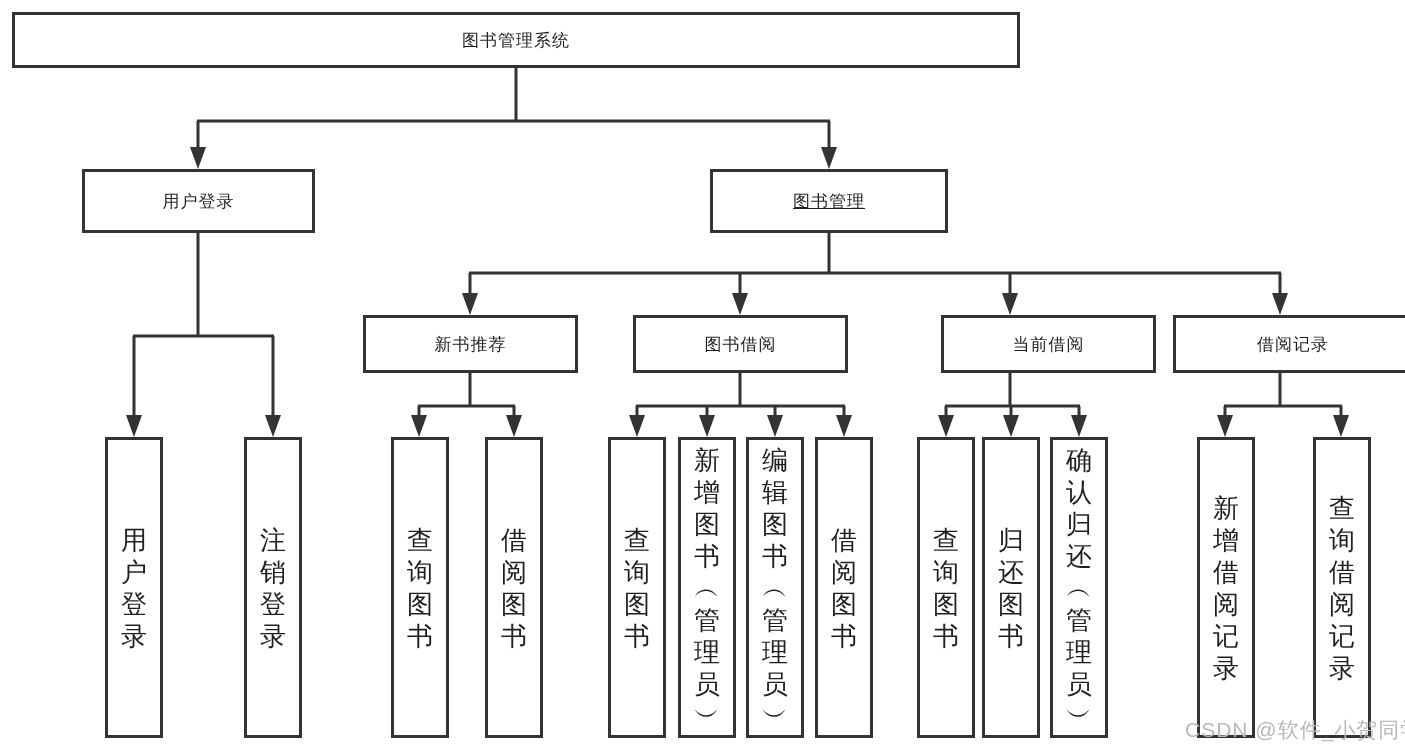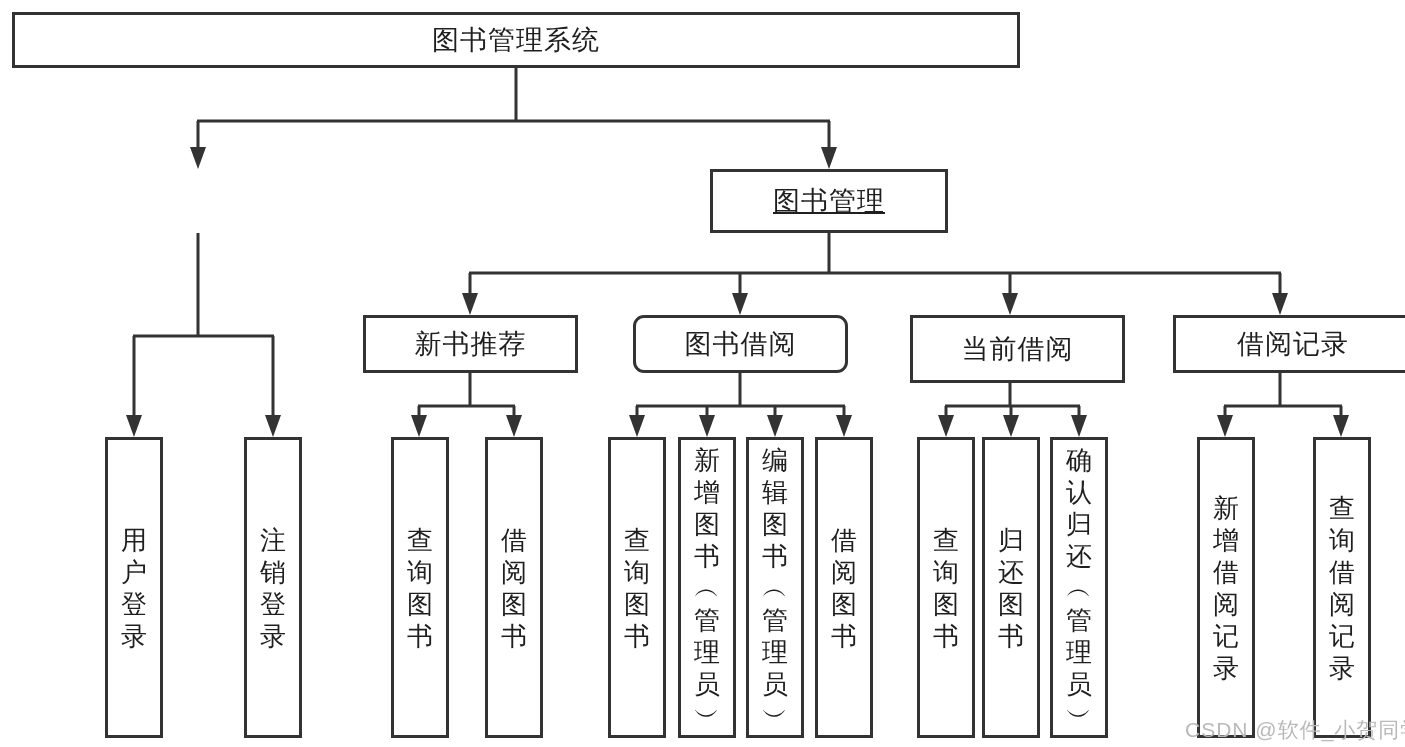--- a/index.html
+++ b/index.html
@@ -30,21 +30,21 @@
   }
   svg.connectors polygon { fill: var(--line); }
 
   .node {
     position: absolute;
     border: 3px solid var(--line);
     background: var(--background);
     display: flex;
     align-items: center;
     justify-content: center;
-    font-size: 27px;
+    font-size: 17px;
     letter-spacing: 1px;
     color: var(--text);
     z-index: 2;
   }
   .leaf {
     position: absolute;
     top: 437px;
     width: 58px;
     height: 301px;
     border: 3px solid var(--line);
@@ -114,25 +114,26 @@
     </g>
     <g>
       <path d="M1280,373 V406 M1224,406 H1342 M1225,406 V418 M1341,406 V418"></path>
       <polygon points="1217,415 1233,415 1225,437"></polygon>
       <polygon points="1333,415 1349,415 1341,437"></polygon>
     </g>
   </svg>
 
   <div class="node" style="left:12px; top:12px; width:1008px; height:56px;">图书管理系统</div>
 
+  <div class="node" style="left:82px; top:169px; width:233px; height:64px;">用户登录</div>
   <div class="node" style="left:710px; top:169px; width:238px; height:64px;text-decoration:underline;">图书管理</div>
 
   <div class="node" style="left:363px; top:315px; width:215px; height:58px;">新书推荐</div>
-  <div class="node" style="left:633px; top:315px; width:215px; height:58px;border-radius:11px;">图书借阅</div>
-  <div class="node" style="left:910px; top:315px; width:215px; height:68px;">当前借阅</div>
+  <div class="node" style="left:633px; top:315px; width:215px; height:58px;">图书借阅</div>
+  <div class="node" style="left:941px; top:315px; width:215px; height:58px;">当前借阅</div>
   <div class="node" style="left:1173px; top:315px; width:240px; height:58px;">借阅记录</div>
 
   <div class="leaf" style="left:105px;">
       <span class="vch">用</span>
       <span class="vch">户</span>
       <span class="vch">登</span>
       <span class="vch">录</span>
     </div>
   <div class="leaf" style="left:244px;">
       <span class="vch">注</span>

